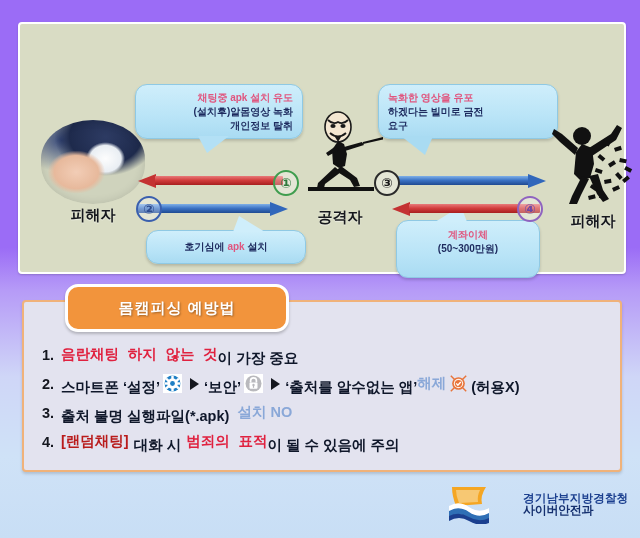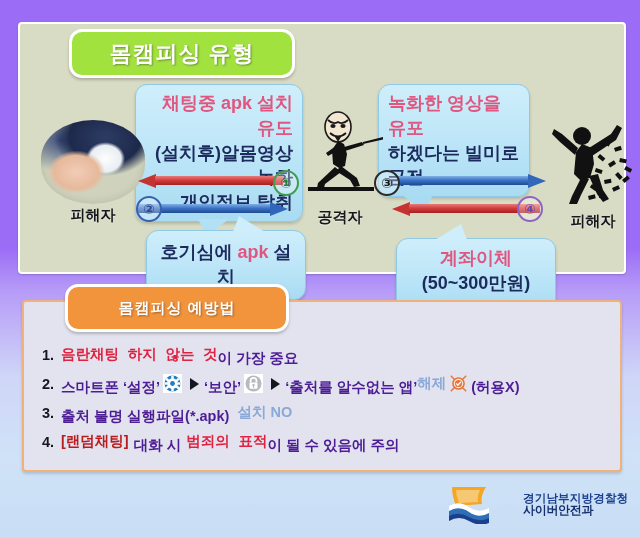--- a/index.html
+++ b/index.html
@@ -27,45 +27,45 @@
     z-index:6;
   }
 
   
   .bubble{
     position:absolute;
     background:linear-gradient(180deg,#cfeefb 0%,#b9e4f7 60%,#a9dbf2 100%);
     border:1px solid #8fc9e4;border-radius:12px;
     box-shadow:0 2px 3px rgba(0,0,0,.17);
     padding:6px 9px;box-sizing:border-box;
-    font-size:18px;line-height:1.38;color:#1d2a5e;font-weight:bold;
+    font-size:10px;line-height:1.38;color:#1d2a5e;font-weight:bold;
   }
   .bubble .hl{color:#e0567f;}
   .bubble .apk{color:#e0567f;}
   .tail{position:absolute;width:0;height:0;}
 
   #bubble-1{left:115px;top:60px;width:168px;text-align:right;}
   #bubble-1 .tail{
     left:62px;bottom:-15px;
     border-left:9px solid transparent;border-right:22px solid transparent;
     border-top:17px solid #b3e0f5;
   }
   #bubble-2{left:126px;top:206px;width:160px;text-align:center;padding-top:9px;padding-bottom:9px;}
   #bubble-2 .tail{
     left:86px;top:-15px;
     border-left:6px solid transparent;border-right:26px solid transparent;
     border-bottom:16px solid #cfeefb;
   }
-  #bubble-3{left:358px;top:60px;width:152px;text-align:left;}
+  #bubble-3{left:358px;top:60px;width:180px;text-align:left;}
   #bubble-3 .tail{
     left:22px;bottom:-17px;
     border-left:24px solid transparent;border-right:8px solid transparent;
     border-top:19px solid #a9dbf2;
   }
-  #bubble-4{left:376px;top:214px;width:160px;text-align:center;padding-top:7px;padding-bottom:15px;}
+  #bubble-4{left:376px;top:196px;width:144px;text-align:center;padding-top:7px;padding-bottom:21px;}
   #bubble-4 .tail{
     left:38px;top:-15px;
     border-left:26px solid transparent;border-right:6px solid transparent;
     border-bottom:16px solid #cfeefb;
   }
 
   
   .actor{position:absolute;text-align:center;}
   .actor-label{
     font-size:15px;font-weight:bold;color:#16181d;margin-top:2px;
@@ -134,21 +134,21 @@
   }
   .tips{position:absolute;left:18px;top:38px;right:10px;}
   .tip{
     display:flex;align-items:center;height:29px;
     font-size:14.5px;font-weight:bold;color:#1a1d28;white-space:nowrap;
   }
   .tip .n{width:19px;flex:none;color:#14161f;}
   .red{color:#e0213f;font-family:Liberation Mono, monospace;}
   .lightblue{color:#8aa8d8;}
   .blue-t{color:#b91c1c;text-align:center;}
-  .navy{color:#4c1d95;margin-top:8px;}
+  .navy{color:#0f172a;margin-top:8px;}
 
   .ico{
     display:inline-flex;align-items:center;justify-content:center;
     width:19px;height:19px;margin:0 3px;vertical-align:middle;flex:none;
   }
   .ico svg{display:block;}
   .tri{
     display:inline-block;width:0;height:0;margin:0 5px;flex:none;
     border-left:9px solid #15171f;border-top:6px solid transparent;border-bottom:6px solid transparent;
   }
@@ -160,37 +160,37 @@
   .logo-top{font-size:11.5px;font-weight:bold;color:#1b3f8f;letter-spacing:.2px;}
   .logo-bottom{font-size:12px;font-weight:bold;color:#15306f;letter-spacing:-.3px;}
 </style>
 </head>
 <body>
 
 <div class="page">
 
   <div class="type-panel">
 
-    <div class="title-green">몸캠피싱 유형</div>
 
     <div class="bubble" id="bubble-1">
       <div class="hl">채팅중 apk 설치 유도</div>
       <div>(설치후)알몸영상 녹화</div>
       <div>개인정보 탈취</div>
       <span class="tail"></span>
     </div>
 
     <div class="bubble" id="bubble-2">
       <div>호기심에 <span class="apk">apk</span> 설치</div>
       <span class="tail"></span>
     </div>
 
     <div class="bubble" id="bubble-3">
       <div class="hl">녹화한 영상을 유포</div>
       <div>하겠다는 빌미로 금전</div>
+      <div>요구</div>
       <span class="tail"></span>
     </div>
 
     <div class="bubble" id="bubble-4">
       <div class="hl">계좌이체</div>
       <div>(50~300만원)</div>
       <span class="tail"></span>
     </div>
 
     <div class="actor" id="actor-victim-left">

